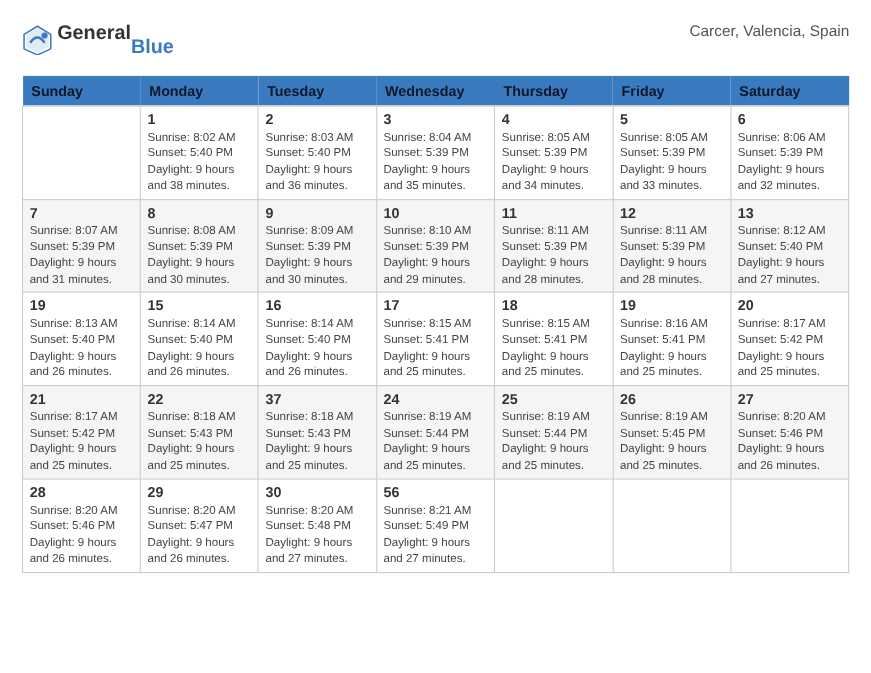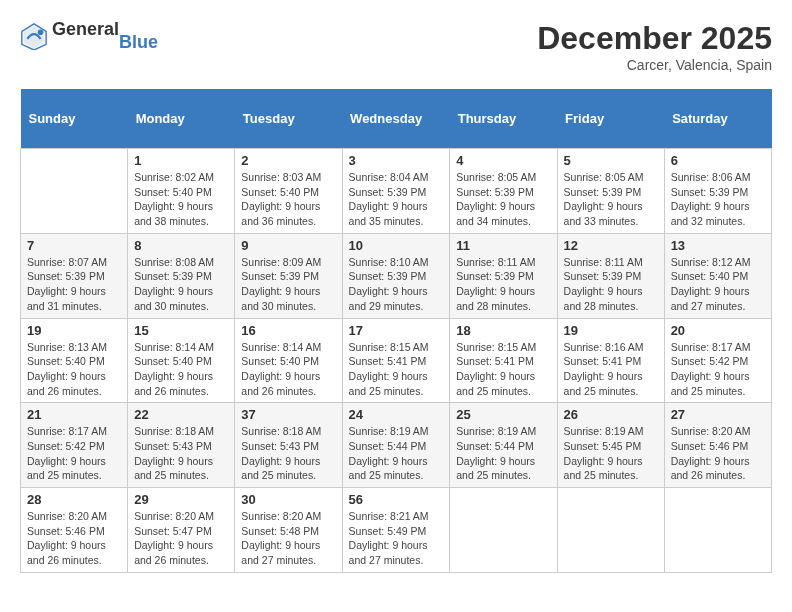--- a/index.html
+++ b/index.html
@@ -52,22 +52,22 @@
       font-size: 14px;
       color: #555;
     }
     .calendar {
       width: 100%;
       border-collapse: collapse;
       font-size: 11px;
     }
     .calendar th {
       background-color: #3a7abf;
-      color: #ffffff;
-      padding: 22px 8px;
+      color: #0f172a;
+      padding: 6px 8px;
       text-align: left;
       font-size: 13px;
       font-weight: bold;
     }
     .calendar td {
       border: 1px solid #ccc;
       padding: 4px 6px;
       vertical-align: top;
       height: 82px;
       width: 108px;
@@ -103,21 +103,20 @@
       <polygon points="15,2 28,10 28,24 15,30 2,24 2,10" fill="none" stroke="#3a7abf" stroke-width="1.5"></polygon>
       <path d="M8 18 Q15 8 22 18" fill="none" stroke="#3a7abf" stroke-width="2.5"></path>
       <circle cx="22" cy="11" r="3" fill="#3a7abf"></circle>
     </svg>
     <div class="logo-text">
       <span class="logo-general">General</span>
       <span class="logo-blue">Blue</span>
     </div>
   </div>
   <div class="title-block">
-    <div class="month-title">December 2025</div>
     <div class="location">Carcer, Valencia, Spain</div>
   </div>
 </div>
 
 <table class="calendar">
   <thead>
     <tr>
     <th>Sunday</th>
         <th>Monday</th>
         <th>Tuesday</th>

